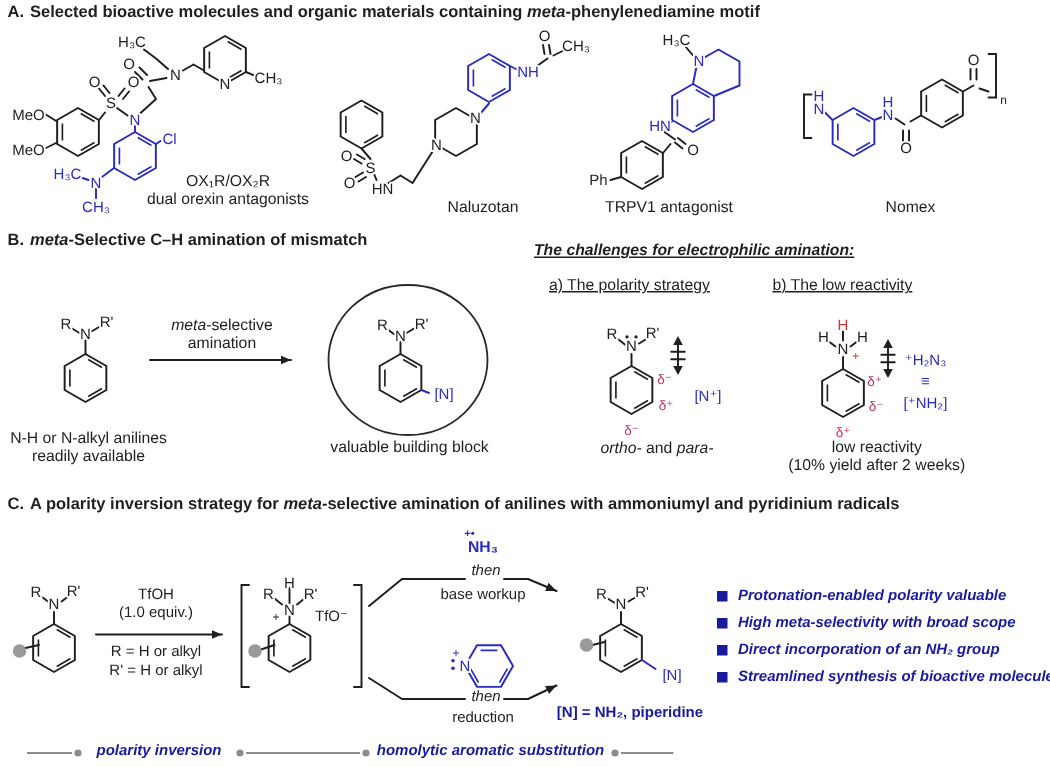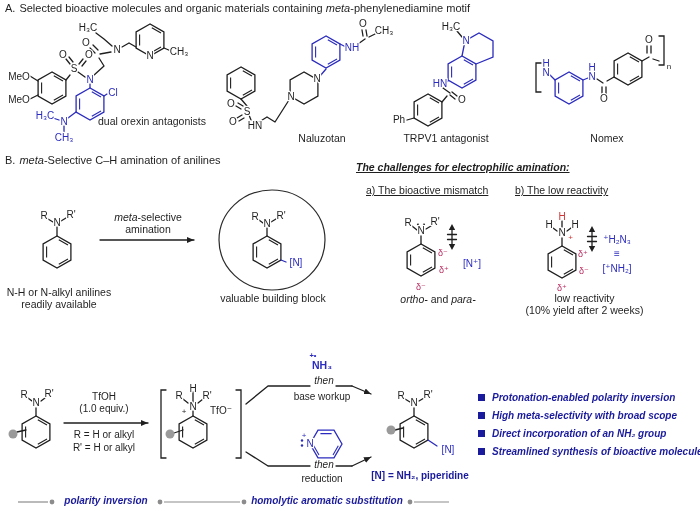--- a/index.html
+++ b/index.html
@@ -1,19 +1,19 @@
 <!DOCTYPE html>
 <html><head>
 <meta charset="utf-8">
 <style>
   html,body{margin:0;padding:0;background:#fff;}
   #fig{position:relative;width:700px;height:511px;background:#ffffff;overflow:hidden;
        font-family:"Liberation Sans","DejaVu Sans",sans-serif;color:#1f1f1f;}
   .abs{position:absolute;}
-  .hdr{font-size:11px;font-weight:normal;white-space:nowrap;}
+  .hdr{font-size:11px;font-weight:bold;white-space:nowrap;}
   .hdr .lbl{margin-right:4px;}
   .cap{font-size:10.5px;text-align:center;line-height:12px;}
   .lab{font-size:10.5px;white-space:nowrap;text-decoration:underline;}
   .it{font-style:italic;}
   .bold{font-weight:bold;}
   .blue{color:#2b2bbf;}
   .navy{color:#1a1a9c;}
   .small{font-size:10px;}
   .tiny{font-size:7.5px;}
   .ctr{text-align:center;}
@@ -274,50 +274,52 @@
       <circle cx="52" cy="502" r="2.4" class="gdot"></circle>
       <circle cx="160" cy="502" r="2.4" class="gdot"></circle>
       <circle cx="244" cy="502" r="2.4" class="gdot"></circle>
       <circle cx="410" cy="502" r="2.4" class="gdot"></circle>
     </g>
   </svg>
 
   <div class="abs hdr" style="left:5px;top:2px"><span class="lbl">A.</span><span>Selected bioactive molecules and organic materials containing </span><i>meta</i><span>-phenylenediamine motif</span></div>
 
   <div class="abs cap" style="left:92px;top:115px;width:120px">
+    <div>OX₁R/OX₂R</div>
     <div>dual orexin antagonists</div>
   </div>
   <div class="abs cap" style="left:274px;top:132px;width:96px">Naluzotan</div>
   <div class="abs cap" style="left:386px;top:132px;width:120px">TRPV1 antagonist</div>
   <div class="abs cap" style="left:559px;top:132px;width:96px">Nomex</div>
 
-  <div class="abs hdr" style="left:5px;top:154px"><span class="lbl">B.</span><i>meta</i><span>-Selective C–H amination of anilines</span></div>
+  <div class="abs hdr" style="left:5px;top:154px"><span class="lbl">B.</span><i>meta</i><span>-Selective C–H amination of mismatch</span></div>
 
   <div class="abs cap" style="left:0px;top:286px;width:118px">
     <div>N-H or N-alkyl anilines</div>
     <div>readily available</div>
   </div>
   <div class="abs cap" style="left:96px;top:211px;width:104px">
     <div><i>meta</i><span>-selective</span></div>
     <div>amination</div>
   </div>
   <div class="abs cap" style="left:203px;top:292px;width:140px">valuable building block</div>
 
   <div class="abs lab it bold" style="left:356px;top:161px">The challenges for electrophilic amination:</div>
-  <div class="abs lab" style="left:366px;top:184px">a) The bioactive mismatch</div>
+  <div class="abs lab" style="left:366px;top:184px">a) The polarity strategy</div>
   <div class="abs lab" style="left:515px;top:184px">b) The low reactivity</div>
 
   <div class="abs cap" style="left:377px;top:293px;width:122px">
     <div><i>ortho-</i><span> and </span><i>para-</i></div>
   </div>
   <div class="abs cap" style="left:502px;top:292px;width:165px">
     <div>low reactivity</div>
     <div>(10% yield after 2 weeks)</div>
   </div>
 
+  <div class="abs hdr" style="left:5px;top:330px"><span class="lbl">C.</span><span>A polarity inversion strategy for </span><i>meta</i><span>-selective amination of anilines with ammoniumyl and pyridinium radicals</span></div>
 
   <div class="abs cap small" style="left:54px;top:391px;width:100px">
     <div>TfOH</div>
     <div>(1.0 equiv.)</div>
   </div>
   <div class="abs cap small" style="left:54px;top:428px;width:100px;line-height:13px">
     <div>R = H or alkyl</div>
     <div>R' = H or alkyl</div>
   </div>
 
@@ -325,21 +327,21 @@
   <div class="abs blue bold ctr" style="left:300px;top:359px;width:44px;font-size:10.5px">NH₃</div>
   <div class="abs it small ctr" style="left:306px;top:375px;width:36px">then</div>
   <div class="abs small ctr" style="left:280px;top:391px;width:84px">base workup</div>
   <div class="abs it small ctr" style="left:306px;top:459px;width:36px">then</div>
   <div class="abs small ctr" style="left:282px;top:473px;width:80px">reduction</div>
 
   <div class="abs navy bold ctr" style="left:334px;top:470px;width:172px;font-size:10px">[N] = NH₂, piperidine</div>
 
   <div class="bullet-row" style="top:390px">
       <span class="sq"></span>
-      <span class="bullet-txt">Protonation-enabled polarity inversion</span>
+      <span class="bullet-txt">Protonation-enabled polarity valuable</span>
     </div>
   <div class="bullet-row" style="top:408px">
       <span class="sq"></span>
       <span class="bullet-txt">High meta-selectivity with broad scope</span>
     </div>
   <div class="bullet-row" style="top:426px">
       <span class="sq"></span>
       <span class="bullet-txt">Direct incorporation of an NH₂ group</span>
     </div>
   <div class="bullet-row" style="top:444px">

